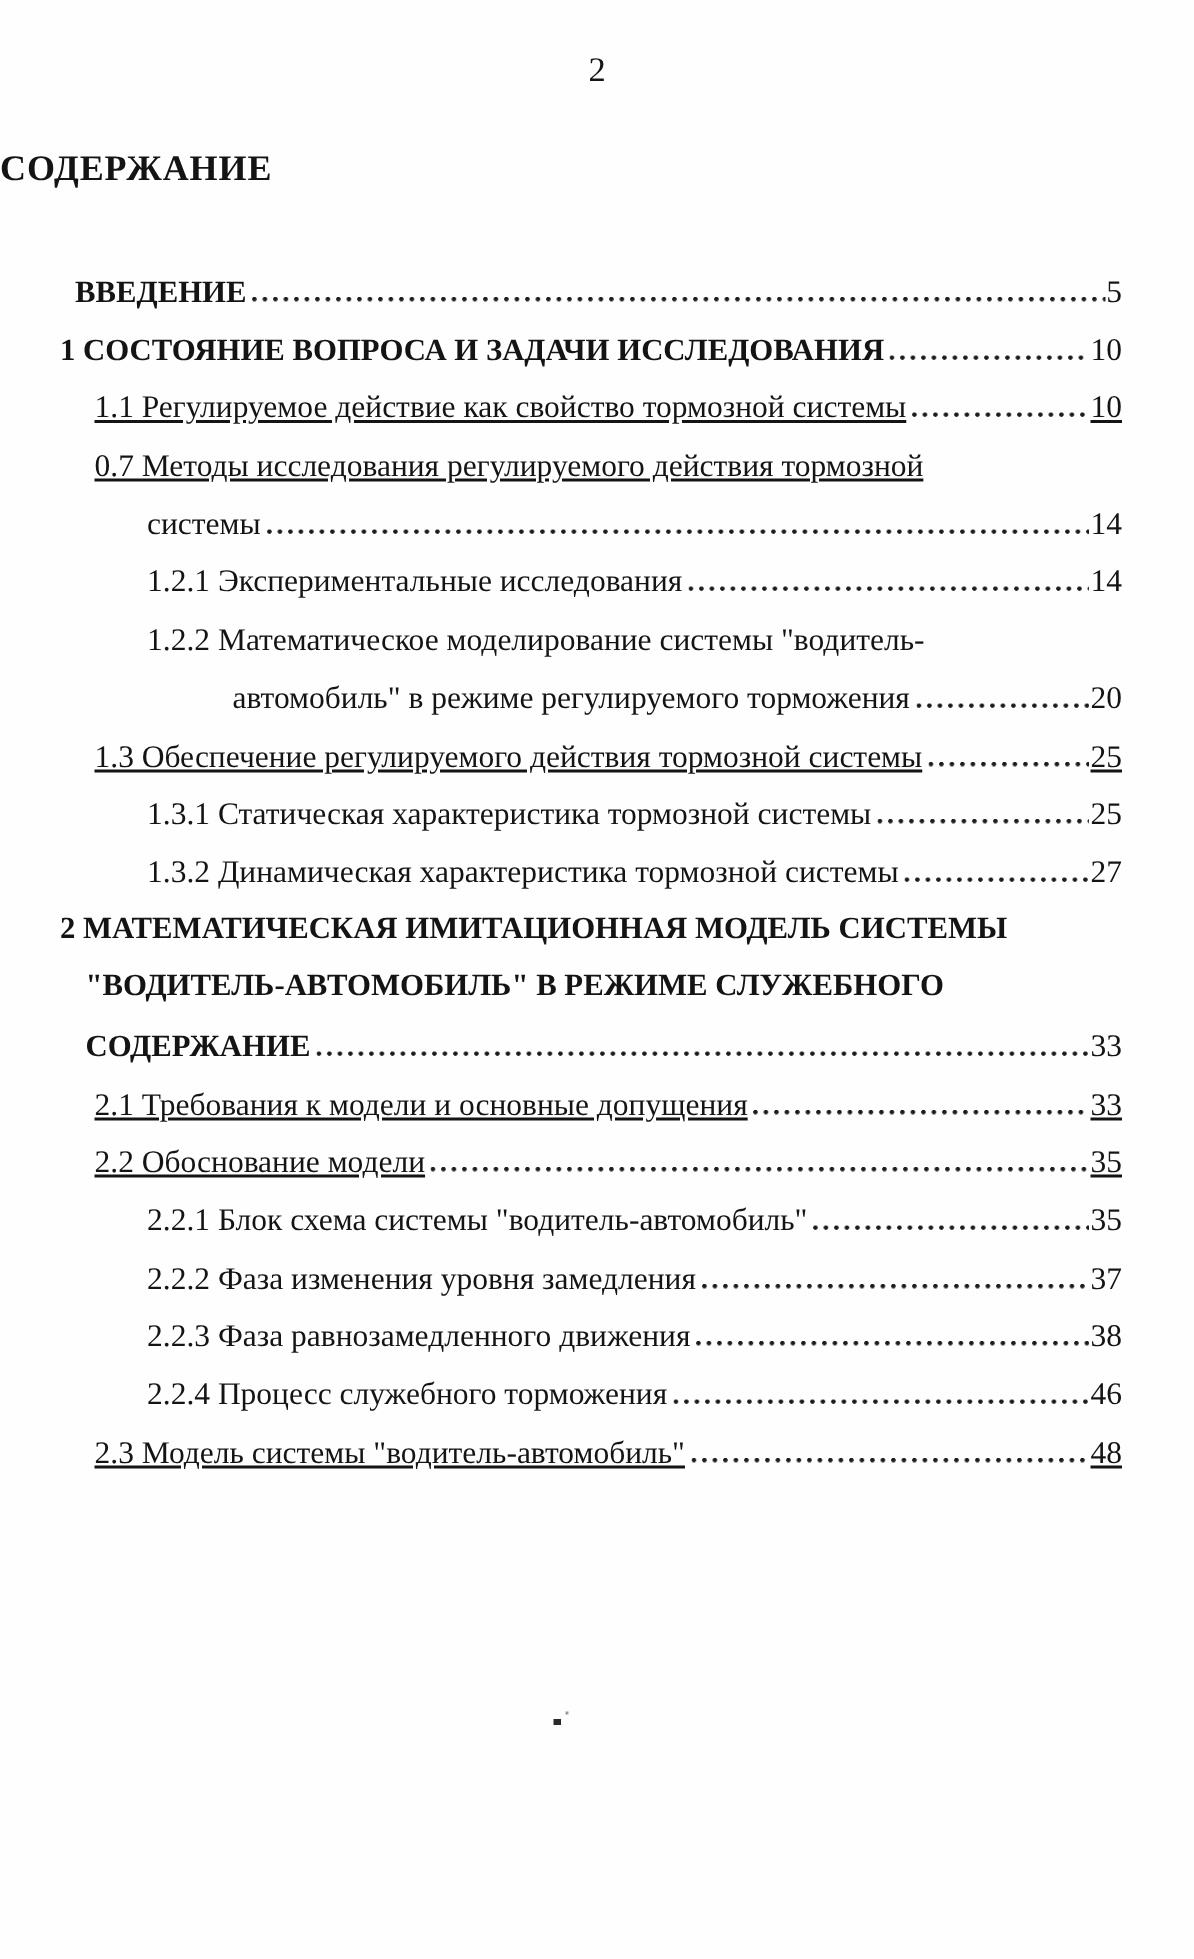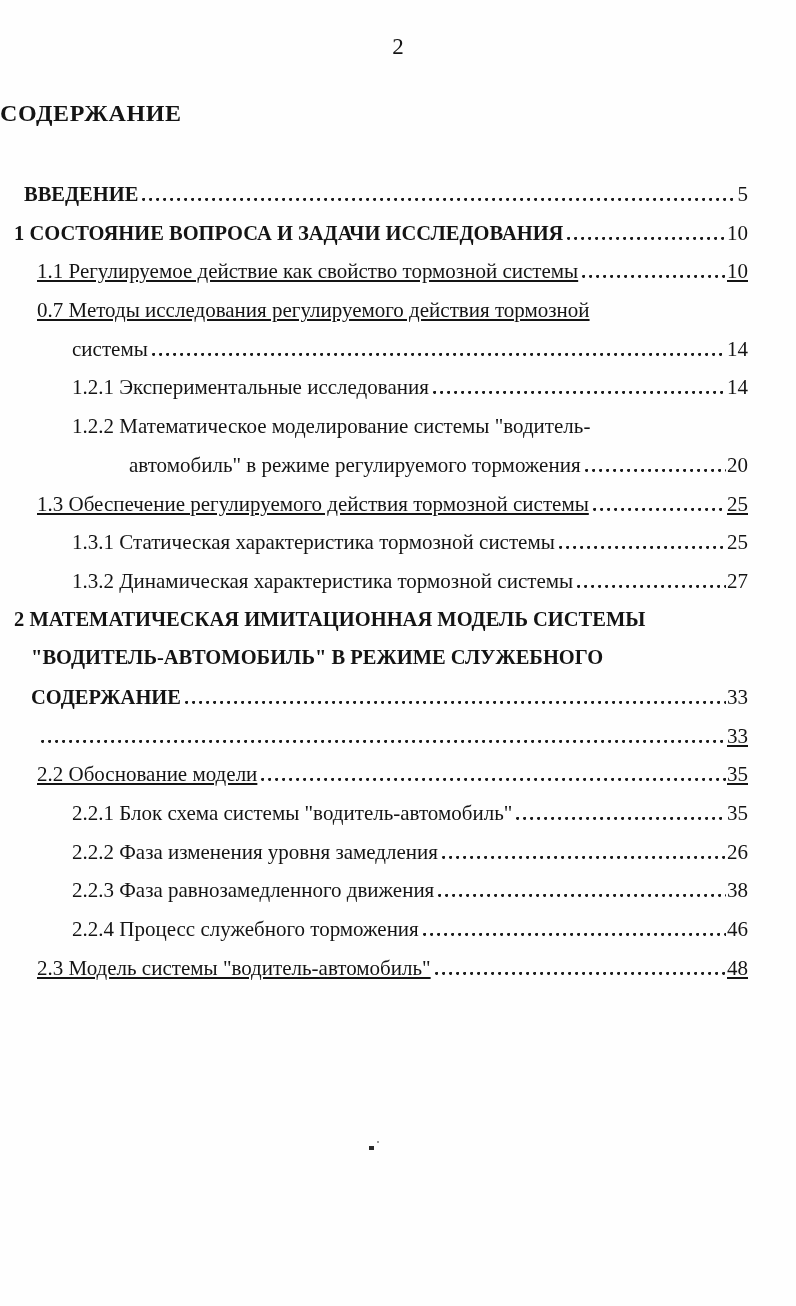--- a/index.html
+++ b/index.html
@@ -20,21 +20,21 @@
     line-height: 27px;
   }
   .doc-title {
     margin-top: 39px;
     text-align: left;
     font-size: 24px;
     font-weight: bold;
     letter-spacing: 0.6px;
     line-height: 28px;
   }
-  .toc { margin: 55px 48px 0 14px; text-align: right; }
+  .toc { margin: 55px 48px 0 40px; text-align: right; }
   .row {
     display: flex;
     align-items: baseline;
     height: 38.7px;
     font-size: 21px;
     white-space: nowrap;
     overflow: hidden;
   }
   .row.b { font-weight: bold; font-size: 20.5px; }
   .in-intro  { padding-left: 10px; }
@@ -151,40 +151,41 @@
       <span class="t">"ВОДИТЕЛЬ-АВТОМОБИЛЬ" В РЕЖИМЕ СЛУЖЕБНОГО</span>
     </div>
 
     <div class="row b in-chcont">
       <span class="t">СОДЕРЖАНИЕ</span>
       <span class="leader"></span>
       <span class="pg">33</span>
     </div>
 
     <div class="row in-sec">
+      <span class="t">2.1 Требования к модели и основные допущения</span>
       <span class="leader"></span>
       <span class="pg">33</span>
     </div>
 
     <div class="row in-sec">
       <span class="t">2.2 Обоснование модели</span>
       <span class="leader"></span>
       <span class="pg">35</span>
     </div>
 
     <div class="row in-sub">
       <span class="t">2.2.1 Блок схема системы "водитель-автомобиль"</span>
       <span class="leader"></span>
       <span class="pg">35</span>
     </div>
 
     <div class="row in-sub">
       <span class="t">2.2.2 Фаза изменения уровня замедления</span>
       <span class="leader"></span>
-      <span class="pg">26</span>
+      <span class="pg">37</span>
     </div>
 
     <div class="row in-sub">
       <span class="t">2.2.3 Фаза равнозамедленного движения</span>
       <span class="leader"></span>
       <span class="pg">38</span>
     </div>
 
     <div class="row in-sub">
       <span class="t">2.2.4 Процесс служебного торможения</span>

